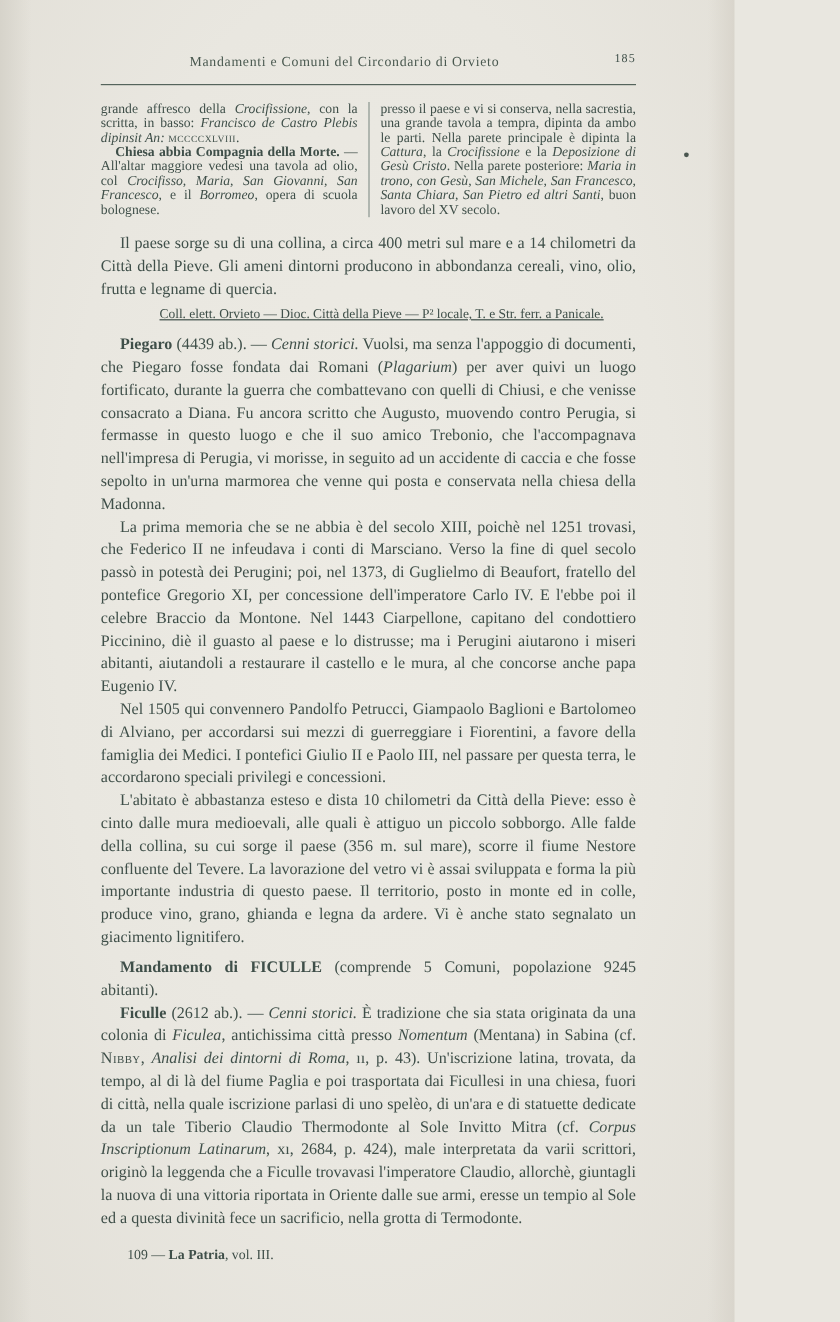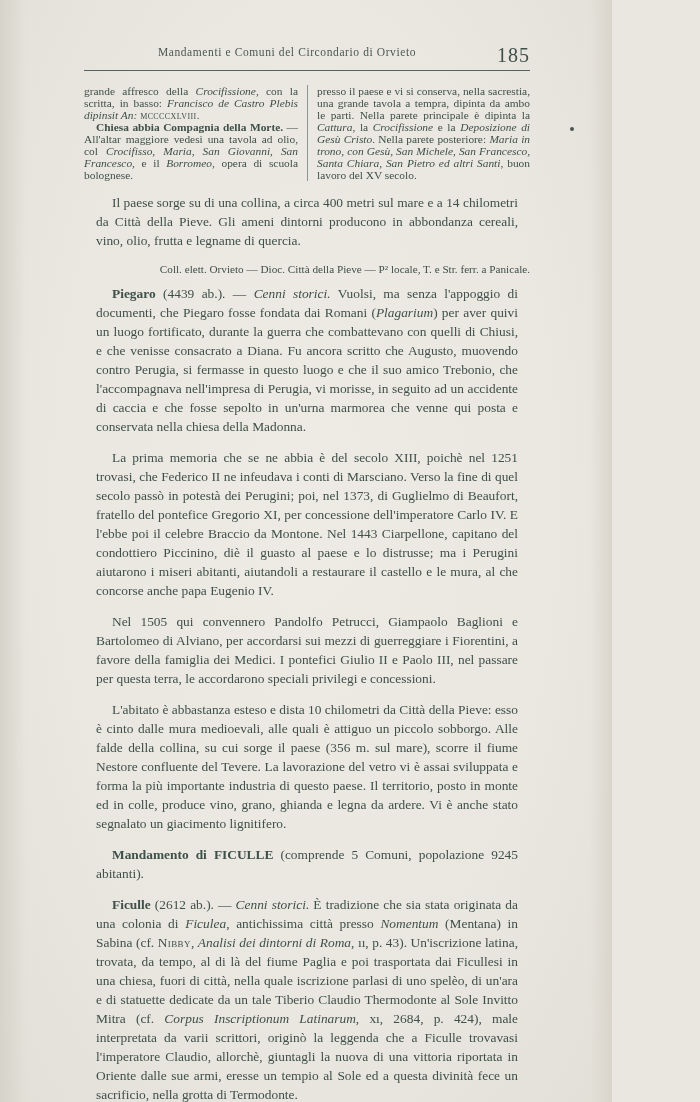--- a/index.html
+++ b/index.html
@@ -31,21 +31,21 @@
     font-size:11.5px;
     letter-spacing:0.6px;
   }
   .running-title{
     position:absolute;left:0;right:40px;
     text-align:center;
     color:#49584f;
   }
   .page-number{
     position:absolute;right:0;top:-2px;
-    font-size:20px;
+    font-size:10px;
     letter-spacing:1px;
   }
   .header-rule{
     border:none;
     border-top:1.2px solid #55645c;
     margin:2px 0 14px 0;
   }
   
   .two-col{
     display:flex;
@@ -58,29 +58,30 @@
   .col-right{border-left:1px solid #8a968f;padding-left:9px;}
   .col-para{margin:0;text-indent:12px;}
   .col-para:first-child{text-indent:0;}
   
   .body-text{
     margin-top:12px;
     font-size:13.4px;
     line-height:19px;
     text-align:justify;
   }
-  .para{margin:12px;text-indent:16px;}
+  .para{margin:0;text-indent:16px;}
   .para.spaced{margin-top:6px;}
   .note{
     margin:5px 0 7px 0;
     padding-left:22px;
     font-size:11.2px;
     line-height:15px;
-    text-align:right;
+    text-align:center;
     text-indent:0;
+    text-decoration:underline;
   }
   .it{font-style:italic;}
   .bd{font-weight:bold;text-align:center;}
   .sc{font-variant:small-caps;letter-spacing:0.4px;}
   
   .footer{
     margin-top:16px;
     padding-left:22px;
     font-size:11.5px;
   }

